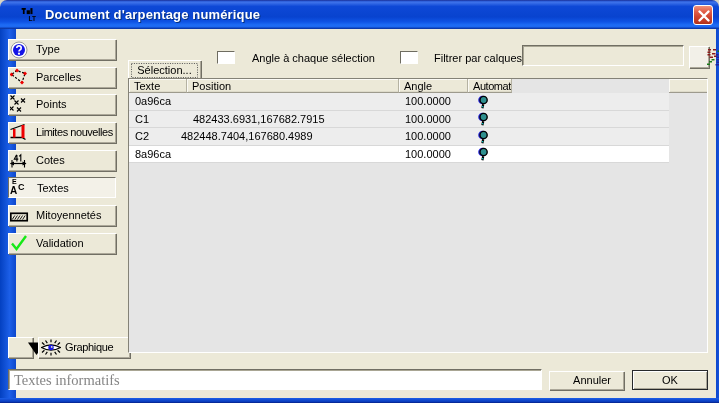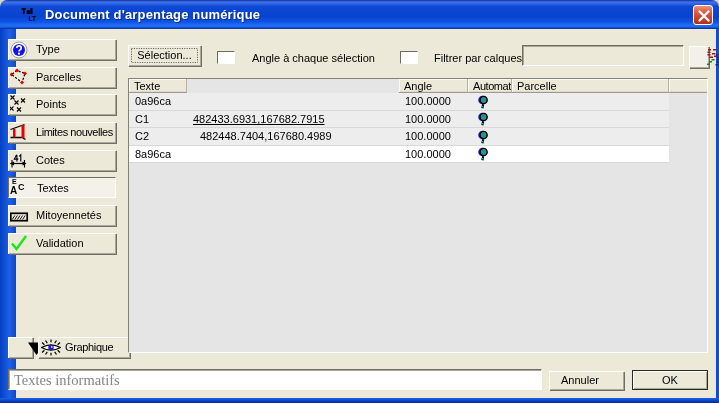--- a/index.html
+++ b/index.html
@@ -156,21 +156,21 @@
       <path d="M10 0.5 v2.8 M4.5 1.5 l1.8 2.6 M15.5 1.5 l-1.8 2.6 M1 3.5 l2.4 2.2 M19 3.5 l-2.4 2.2"></path>
       <path d="M10 16.5 v-2.8 M4.5 15.5 l1.8 -2.6 M15.5 15.5 l-1.8 -2.6 M1 13.5 l2.4 -2.2 M19 13.5 l-2.4 -2.2"></path>
     </g>
     <path d="M0.5 8.5 Q10 3.2 19.5 8.5 Q10 13.8 0.5 8.5 z" fill="#fff" stroke="#000" stroke-width="1.2"></path>
     <circle cx="10" cy="8.5" r="2.7" fill="#1A1AE0"></circle>
     <circle cx="10.7" cy="7.9" r="0.9" fill="#EDE9C8"></circle>
   </svg>
   <span style="position:absolute; left:27px; top:4px; letter-spacing:-0.35px;">Graphique</span>
 </div>
 
-<div class="abs btn" style="left:128px; top:45px; width:73px; height:21px;">
+<div class="abs btn" style="left:128px; top:60px; width:73px; height:21px;">
   <svg style="position:absolute; left:0; top:0;" width="73" height="21" viewBox="0 0 73 21">
       <rect x="3.5" y="3.5" width="66" height="14" fill="none" stroke="#555" stroke-width="1" stroke-dasharray="1 1.4"></rect>
     </svg>
   <div style="position:absolute; left:0; right:0; top:4px; text-align:center;">Sélection...</div>
 </div>
 <div class="abs cb" style="left:217px; top:51px;"></div>
 <div class="abs" style="left:236px; top:52px;">Angle à chaque sélection</div>
 <div class="abs cb" style="left:400px; top:51px;"></div>
 <div class="abs" style="left:418px; top:52px;">Filtrer par calques</div>
 <div class="abs sunken" style="left:522px; top:45px; width:162px; height:21px; background:#ECE9D8;"></div>
@@ -203,60 +203,60 @@
         <rect x="14.5" y="15.5" width="2.5" height="1.5"></rect>
       <rect x="10.5" y="18" width="7" height="1.5"></rect>
     </g>
   </svg>
 </div>
 
 <div id="tbl" class="abs">
   <div class="hcell" style="left:0px; width:58px;">
       <span>Texte</span>
     </div>
+  <div class="hcell" style="left:58px; width:212px;">
+      <span>Position</span>
+    </div>
   <div class="hcell" style="left:270px; width:69px;">
       <span>Angle</span>
     </div>
   <div class="hcell" style="left:339px; width:44px;">
       <span style="letter-spacing:-0.45px;">Automati</span>
-    </div>
-  <div class="hcell" style="left:383px; width:157px;">
-      <span>Parcelle</span>
     </div>
   <div class="hcell" style="left:540px; width:38px; border-right:none;"></div>
   <div class="vline" style="left:57px;"></div>
   <div class="vline" style="left:269px;"></div>
   <div class="vline" style="left:338px;"></div>
   <div class="vline" style="left:382px;"></div>
   <div class="vline" style="left:539px;"></div>
 
   <div class="row" style="top:14px; height:18px; background:#EDEDED;">
     <span class="cell" style="left:6px;">0a96ca</span>
     <span class="cell" style="left:276px;">100.0000</span>
     <svg class="cell" style="left:349px; top:2px;" width="11" height="14" viewBox="0 0 11 14">
       <circle cx="4.5" cy="5" r="4.3" fill="#2A2ADF"></circle>
       <circle cx="5.6" cy="5" r="3.6" fill="#2E8F8F" stroke="#000" stroke-width="1.4"></circle>
       <path d="M5.2 9.2 L4.4 13.2" stroke="#000" stroke-width="2.2"></path>
       <path d="M4.7 10.9 v1.3" stroke="#00E6E6" stroke-width="1.1"></path>
     </svg>
   </div>
   <div class="row" style="top:32px; height:17px; background:#EDEDED;">
     <span class="cell" style="left:6px;">C1</span>
-    <span class="cell" style="left:64px;text-decoration:underline;">482433.6931,167682.7915</span>
+    <span class="cell" style="left:64px;">482433.6931,167682.7915</span>
     <span class="cell" style="left:276px;">100.0000</span>
     <svg class="cell" style="left:349px; top:1px;" width="11" height="14" viewBox="0 0 11 14">
       <circle cx="4.5" cy="5" r="4.3" fill="#2A2ADF"></circle>
       <circle cx="5.6" cy="5" r="3.6" fill="#2E8F8F" stroke="#000" stroke-width="1.4"></circle>
       <path d="M5.2 9.2 L4.4 13.2" stroke="#000" stroke-width="2.2"></path>
       <path d="M4.7 10.9 v1.3" stroke="#00E6E6" stroke-width="1.1"></path>
     </svg>
   </div>
   <div class="row" style="top:49px; height:18px; background:#EDEDED;">
     <span class="cell" style="left:6px;">C2</span>
-    <span class="cell" style="left:71px;text-align:right;">482448.7404,167680.4989</span>
+    <span class="cell" style="left:52px;text-align:right;">482448.7404,167680.4989</span>
     <span class="cell" style="left:276px;">100.0000</span>
     <svg class="cell" style="left:349px; top:2px;" width="11" height="14" viewBox="0 0 11 14">
       <circle cx="4.5" cy="5" r="4.3" fill="#2A2ADF"></circle>
       <circle cx="5.6" cy="5" r="3.6" fill="#2E8F8F" stroke="#000" stroke-width="1.4"></circle>
       <path d="M5.2 9.2 L4.4 13.2" stroke="#000" stroke-width="2.2"></path>
       <path d="M4.7 10.9 v1.3" stroke="#00E6E6" stroke-width="1.1"></path>
     </svg>
   </div>
   <div class="row" style="top:67px; height:17px; background:#FFFFFF;">
     <span class="cell" style="left:6px;">8a96ca</span>
@@ -267,17 +267,17 @@
       <path d="M5.2 9.2 L4.4 13.2" stroke="#000" stroke-width="2.2"></path>
       <path d="M4.7 10.9 v1.3" stroke="#00E6E6" stroke-width="1.1"></path>
     </svg>
   </div>
 </div>
 
 <div class="abs sunken" style="left:8px; top:369px; width:534px; height:21px; background:#fff;">
   <span style="position:absolute; left:5px; top:2px; font-family:'Liberation Serif',serif; font-size:14.5px; color:#858585;">Textes informatifs</span>
 </div>
 <div class="abs btn" style="left:549px; top:371px; width:75px; height:19px;">
-  <div style="position:absolute; left:0; right:13px; top:3px; text-align:center;">Annuler</div>
+  <div style="position:absolute; left:0; right:13px; top:3px; text-align:right;">Annuler</div>
 </div>
 <div class="abs btn default" style="left:632px; top:370px; width:76px; height:20px;">
   <div style="position:absolute; left:0; right:0; top:3px; text-align:center;">OK</div>
 </div>
 
 </body></html>

